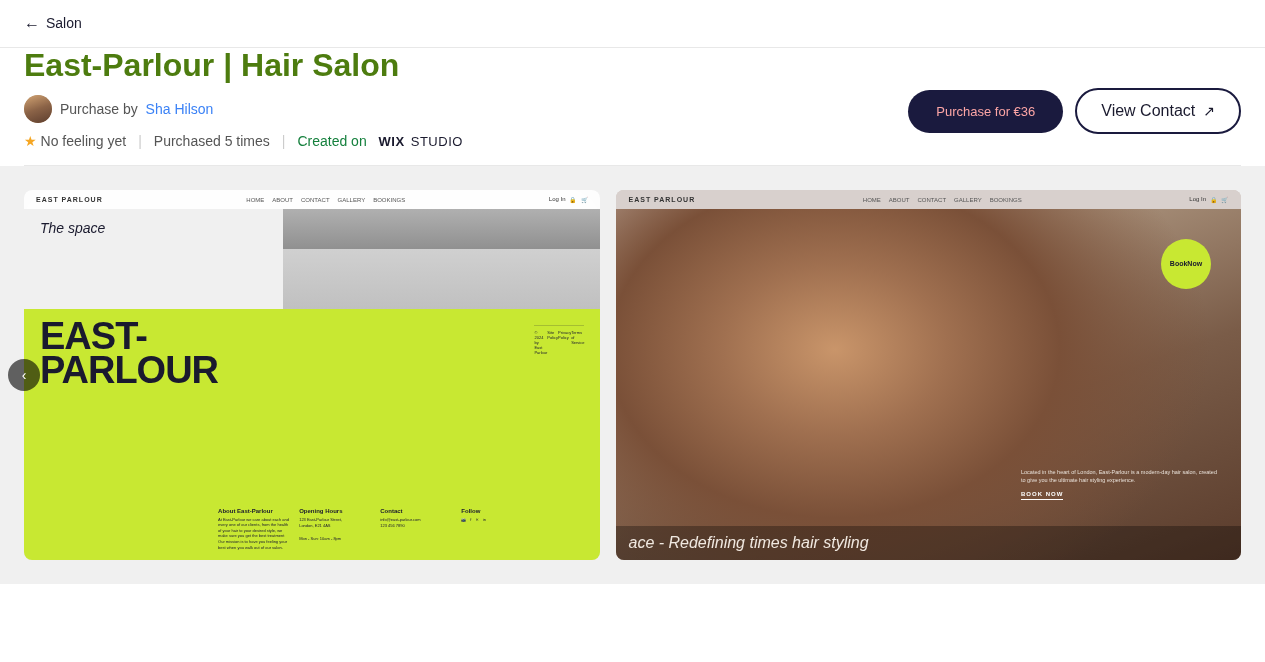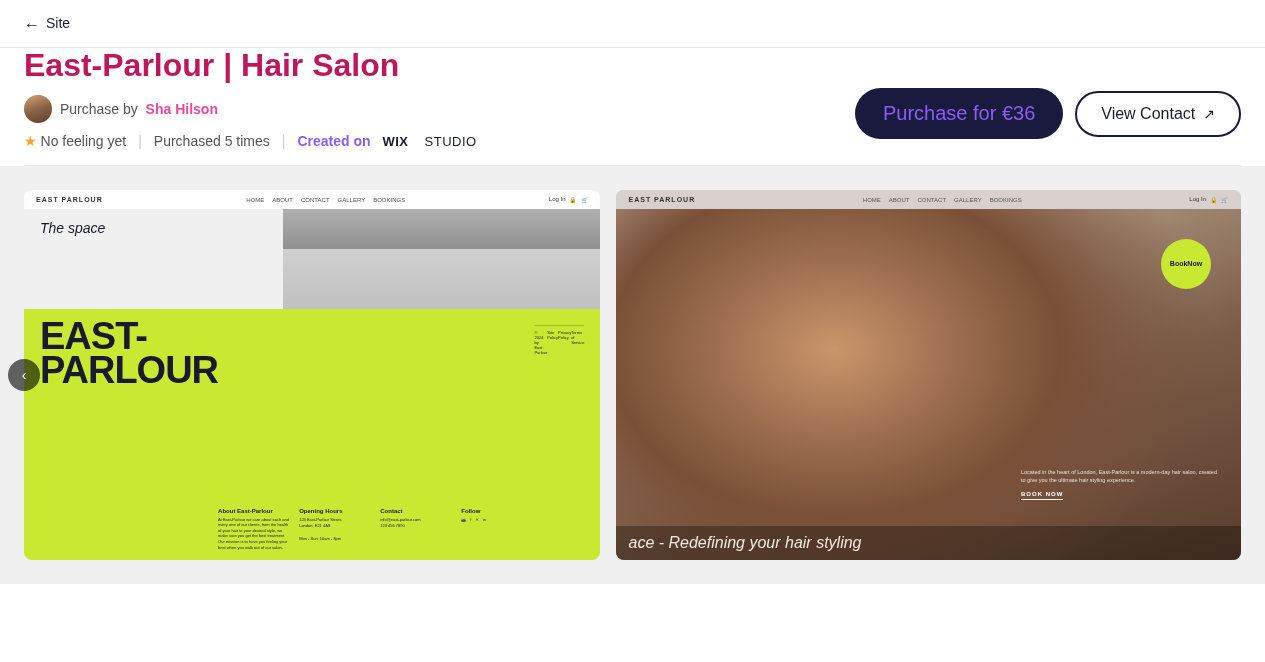--- a/index.html
+++ b/index.html
@@ -40,21 +40,21 @@
       padding: 0 24px 16px 24px;
     }
 
     .header-left {
       flex: 1;
     }
 
     .page-title {
       font-size: 32px;
       font-weight: 700;
-      color: #be185d;
+      color: #4d7c0f;
       margin-bottom: 12px;
       line-height: 1.1;
     }
 
     .creator-row {
       display: flex;
       align-items: center;
       gap: 8px;
       margin-bottom: 10px;
     }
@@ -77,22 +77,22 @@
       background: linear-gradient(160deg, #d4a574 0%, #8b6347 50%, #5c3d2e 100%);
       border-radius: 50%;
     }
 
     .creator-text {
       font-size: 14px;
       color: #555;
     }
 
     .creator-name {
-      font-weight: 700;
-      color: #ec4899;
+      font-weight: 400;
+      color: #3b82f6;
     }
 
     .meta-row {
       display: flex;
       align-items: center;
       gap: 0;
       font-size: 14px;
       color: #555;
     }
 
@@ -108,21 +108,21 @@
     }
 
     .star-icon {
       color: #f5a623;
       font-size: 14px;
     }
 
     .wix-studio-logo {
       display: inline-flex;
       align-items: center;
-      gap: 12px;
+      gap: 2px;
       font-weight: 800;
       font-size: 13px;
       letter-spacing: 0.5px;
     }
 
     .wix-part {
       color: #1a1a2e;
     }
 
     .studio-part {
@@ -132,25 +132,25 @@
 
     .header-actions {
       display: flex;
       align-items: center;
       gap: 12px;
       padding-top: 40px;
     }
 
     .btn-purchase {
       background: #1a1a3e;
-      color: #8b5cf6;
+      color: #fca5a5;
       border: none;
       border-radius: 30px;
       padding: 14px 28px;
-      font-size: 20px;
+      font-size: 13px;
       font-weight: 500;
       cursor: pointer;
       white-space: nowrap;
       text-align: right;
     }
 
     .btn-view {
       background: #fff;
       color: #1a1a2e;
       border: 2px solid #1a1a3e;
@@ -421,31 +421,30 @@
     }
 
     .divider {
       height: 1px;
       background: #e8e8e8;
       margin: 0 24px;
     }
 
     .created-on-label {
       font-size: 14px;
-      color: #8b5cf6;
-      font-weight: bold;
+      color: #15803d;
     }
   </style>
 </head>
 <body>
 
 <div class="top-bar">
   <a class="back-link">
     <span class="back-arrow">←</span>
-    <span>Site</span>
+    <span>Salon</span>
   </a>
 </div>
 
 <div class="header-row">
   <div class="header-left">
     <h1 class="page-title">East-Parlour | Hair Salon</h1>
 
     <div class="creator-row">
       <div class="avatar">
         <div class="avatar-img"></div>
@@ -584,18 +583,18 @@
             <br>
           <span>Now</span>
         </div>
 
         <div class="hero-text-overlay">
           <div class="hero-small-title" style="font-size:5px;color:#d0c8c0;margin-bottom:4px;"></div>
           <div style="font-size:5.5px;color:#e8e0d8;line-height:1.5;">Located in the heart of London, East-Parlour is a modern-day hair salon, created to give you the ultimate hair styling experience.</div>
           <div style="font-size:6px;font-weight:700;color:#fff;margin-top:6px;letter-spacing:1px;border-bottom:1px solid #fff;display:inline-block;">BOOK NOW</div>
         </div>
 
-        <div class="hero-bottom-marquee">ace - Redefining your hair styling</div>
+        <div class="hero-bottom-marquee">ace - Redefining times hair styling</div>
       </div>
     </div>
   </div>
 
 </div>
 
 </body></html>

